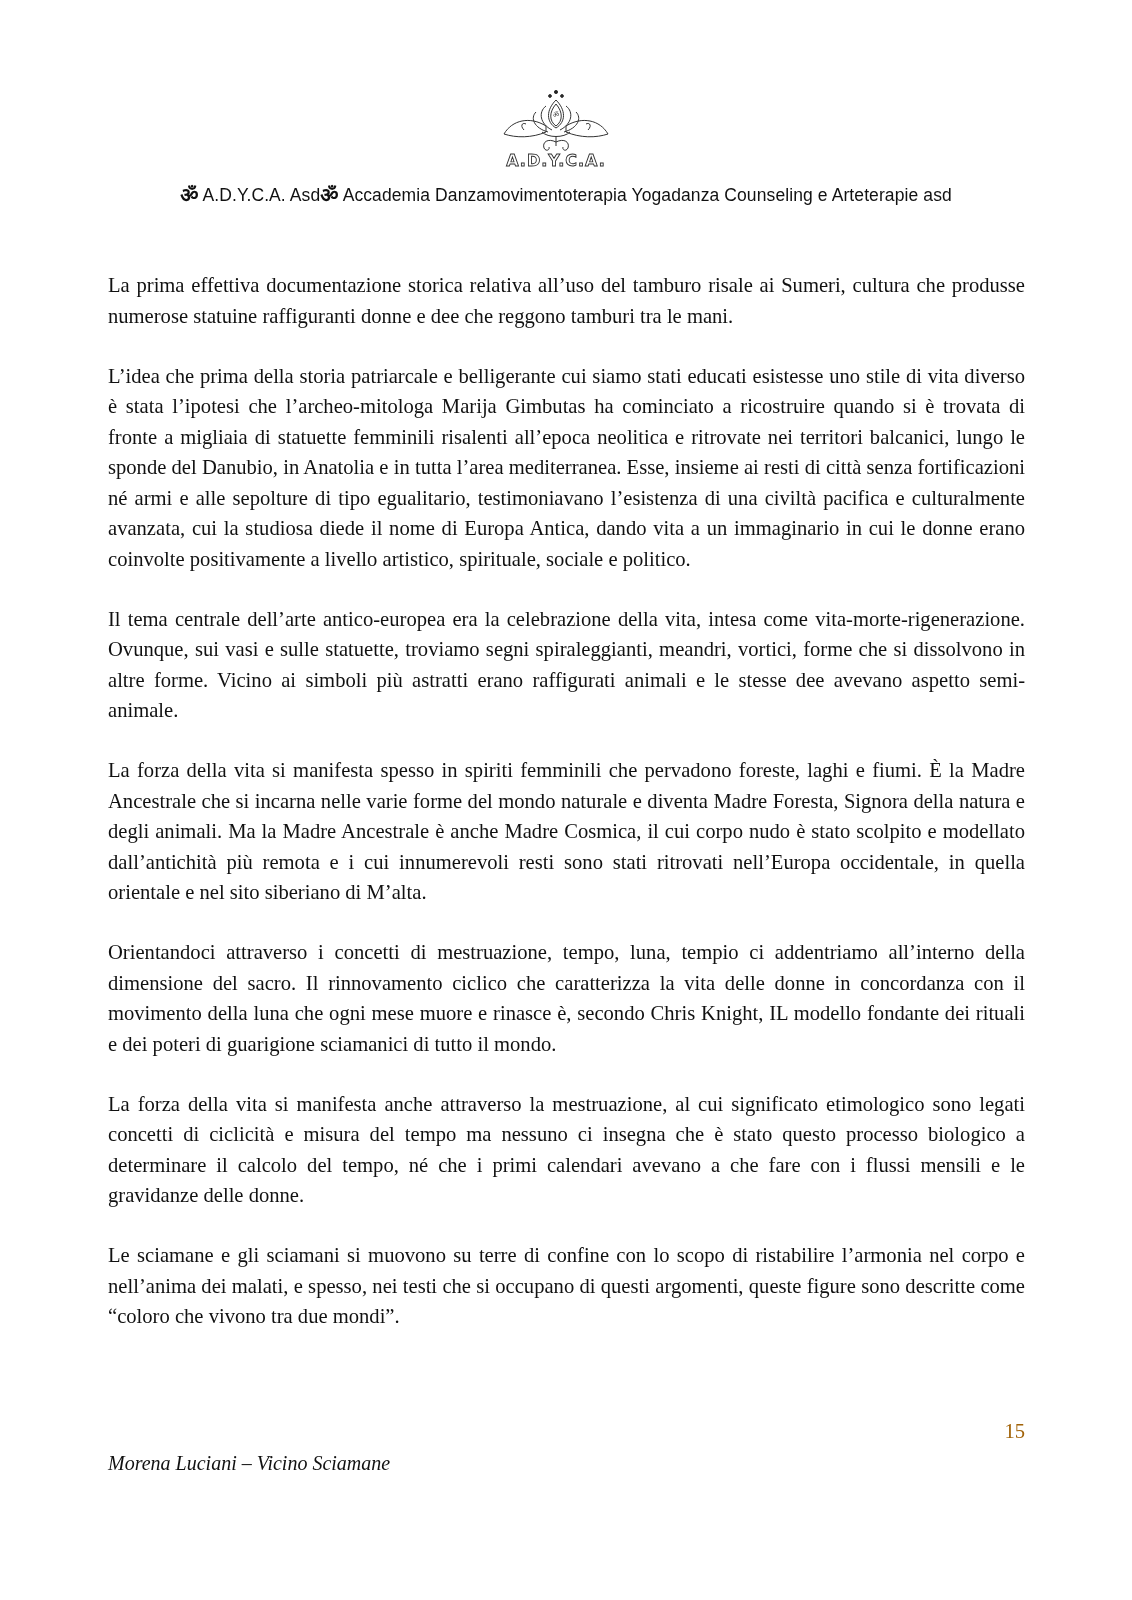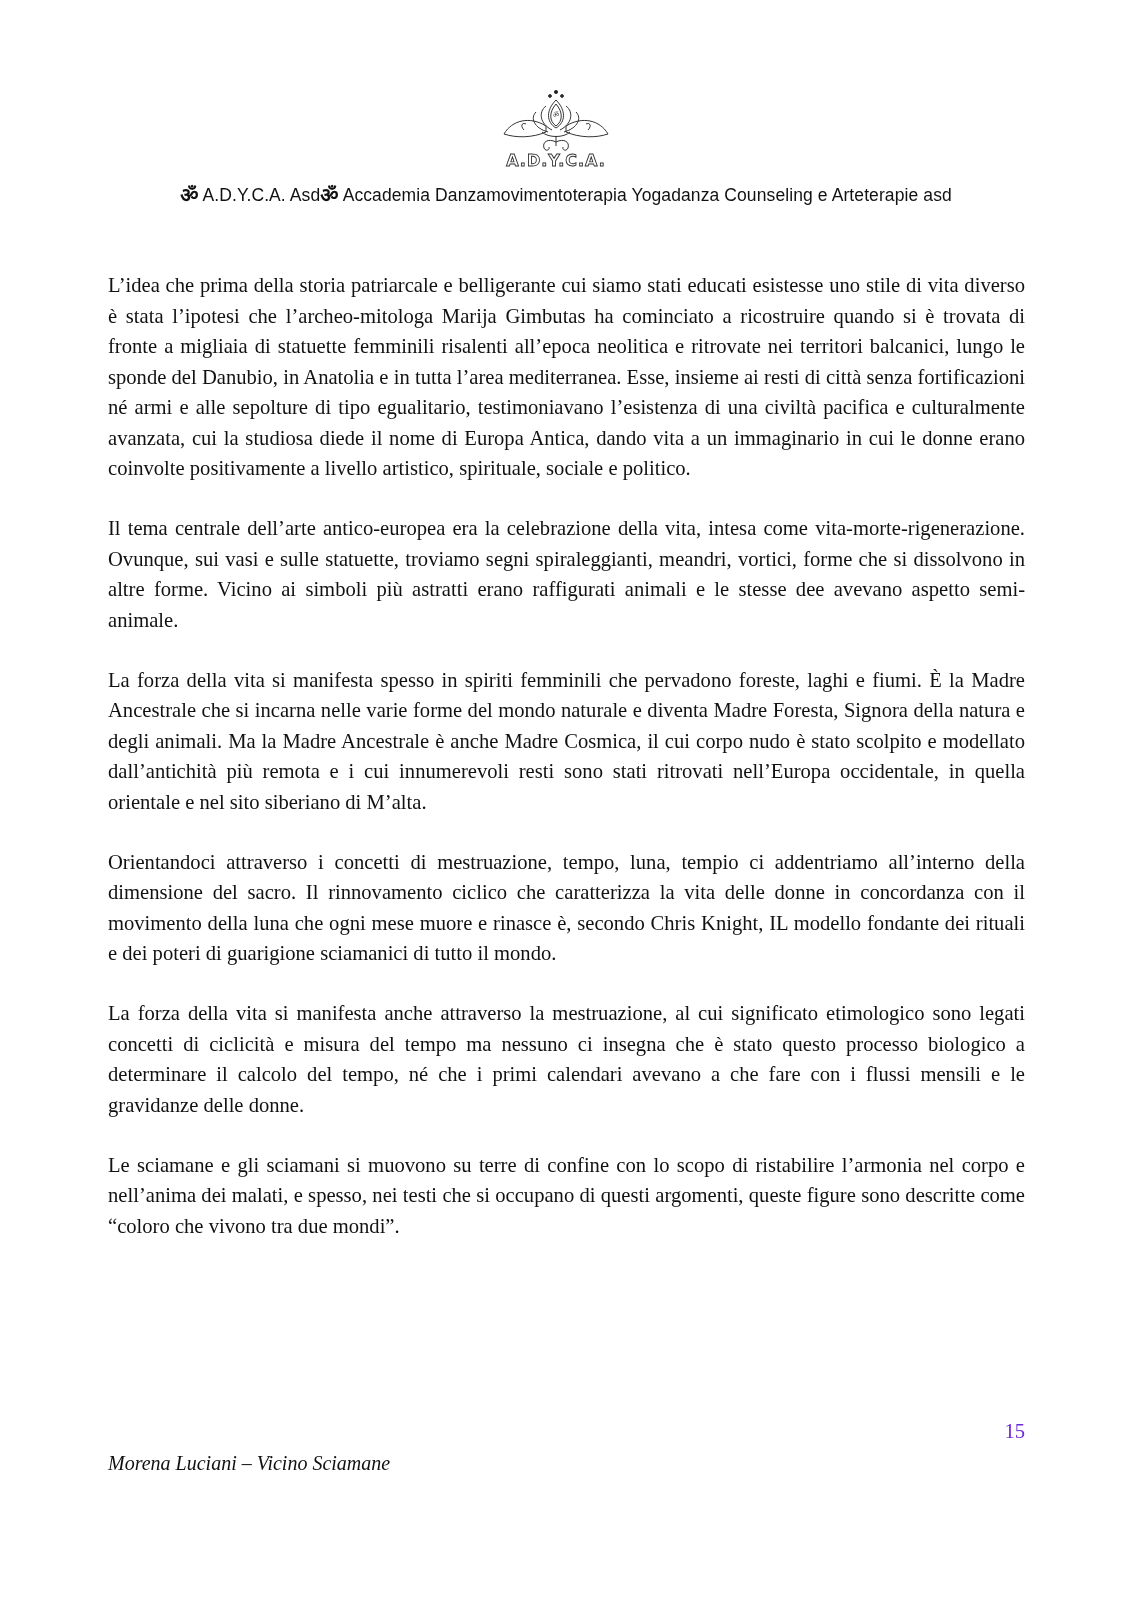--- a/index.html
+++ b/index.html
@@ -65,21 +65,21 @@
       margin-bottom: 4px;
     }
     .page-number {
       position: absolute;
       left: 980px;
       top: 1420px;
       width: 45px;
       text-align: right;
       font-family: "Liberation Serif", serif;
       font-size: 20.6px;
-      color: #6d28d9;
+      color: #a16207;
     }
     .footer {
       position: absolute;
       left: 108px;
       top: 1452px;
       font-family: "Liberation Serif", serif;
       font-style: italic;
       font-size: 20px;
       color: #111;
     }
@@ -120,20 +120,21 @@
     </svg>
   </div>
   <div class="header-line">
     <span class="om">ॐ</span>
     <span>A.D.Y.C.A. Asd</span><span class="om">ॐ</span>
     <span>Accademia Danzamovimentoterapia Yogadanza Counseling e Arteterapie asd</span>
   </div>
 </div>
 
 <div class="content">
+  <p>La prima effettiva documentazione storica relativa all’uso del tamburo risale ai Sumeri, cultura che produsse numerose statuine raffiguranti donne e dee che reggono tamburi tra le mani.</p>
   <p>L’idea che prima della storia patriarcale e belligerante cui siamo stati educati esistesse uno stile di vita diverso è stata l’ipotesi che l’archeo-mitologa Marija Gimbutas ha cominciato a ricostruire quando si è trovata di fronte a migliaia di statuette femminili risalenti all’epoca neolitica e ritrovate nei territori balcanici, lungo le sponde del Danubio, in Anatolia e in tutta l’area mediterranea. Esse, insieme ai resti di città senza fortificazioni né armi e alle sepolture di tipo egualitario, testimoniavano l’esistenza di una civiltà pacifica e culturalmente avanzata, cui la studiosa diede il nome di Europa Antica, dando vita a un immaginario in cui le donne erano coinvolte positivamente a livello artistico, spirituale, sociale e politico.</p>
   <p>Il tema centrale dell’arte antico-europea era la celebrazione della vita, intesa come vita-morte-rigenerazione. Ovunque, sui vasi e sulle statuette, troviamo segni spiraleggianti, meandri, vortici, forme che si dissolvono in altre forme. Vicino ai simboli più astratti erano raffigurati animali e le stesse dee avevano aspetto semi-animale.</p>
   <p>La forza della vita si manifesta spesso in spiriti femminili che pervadono foreste, laghi e fiumi. È la Madre Ancestrale che si incarna nelle varie forme del mondo naturale e diventa Madre Foresta, Signora della natura e degli animali. Ma la Madre Ancestrale è anche Madre Cosmica, il cui corpo nudo è stato scolpito e modellato dall’antichità più remota e i cui innumerevoli resti sono stati ritrovati nell’Europa occidentale, in quella orientale e nel sito siberiano di M’alta.</p>
   <p>Orientandoci attraverso i concetti di mestruazione, tempo, luna, tempio ci addentriamo all’interno della dimensione del sacro. Il rinnovamento ciclico che caratterizza la vita delle donne in concordanza con il movimento della luna che ogni mese muore e rinasce è, secondo Chris Knight, IL modello fondante dei rituali e dei poteri di guarigione sciamanici di tutto il mondo.</p>
   <p>La forza della vita si manifesta anche attraverso la mestruazione, al cui significato etimologico sono legati concetti di ciclicità e misura del tempo ma nessuno ci insegna che è stato questo processo biologico a determinare il calcolo del tempo, né che i primi calendari avevano a che fare con i flussi mensili e le gravidanze delle donne.</p>
   <p class="last">Le sciamane e gli sciamani si muovono su terre di confine con lo scopo di ristabilire l’armonia nel corpo e nell’anima dei malati, e spesso, nei testi che si occupano di questi argomenti, queste figure sono descritte come “coloro che vivono tra due mondi”.</p>
 </div>
 
 <div class="page-number">15</div>
 <div class="footer">Morena Luciani – Vicino Sciamane</div>

